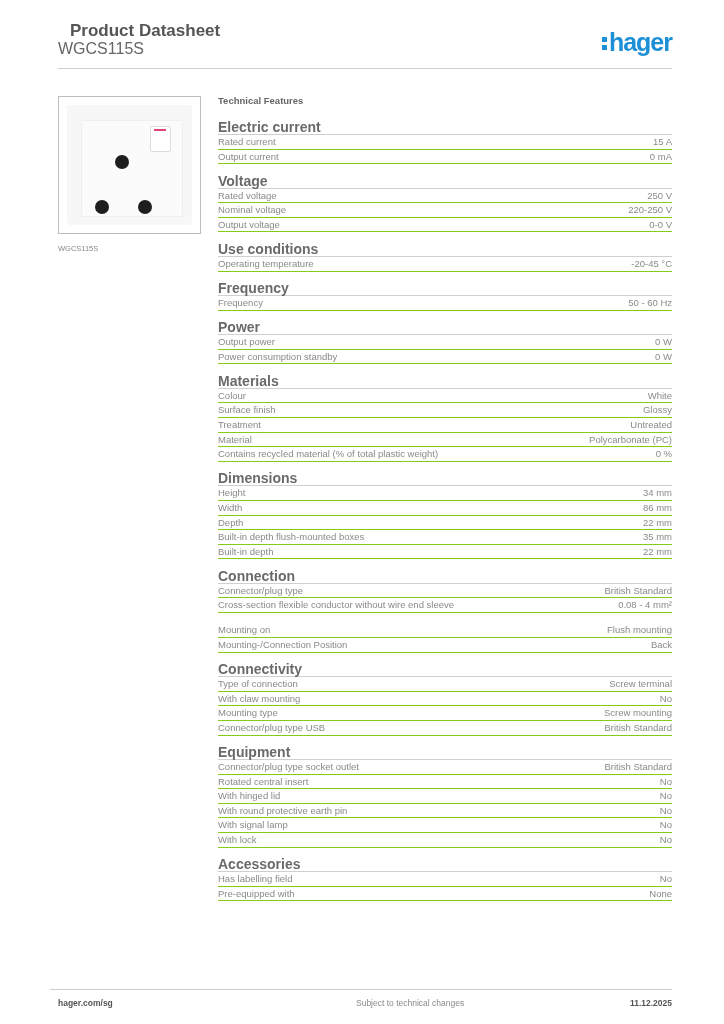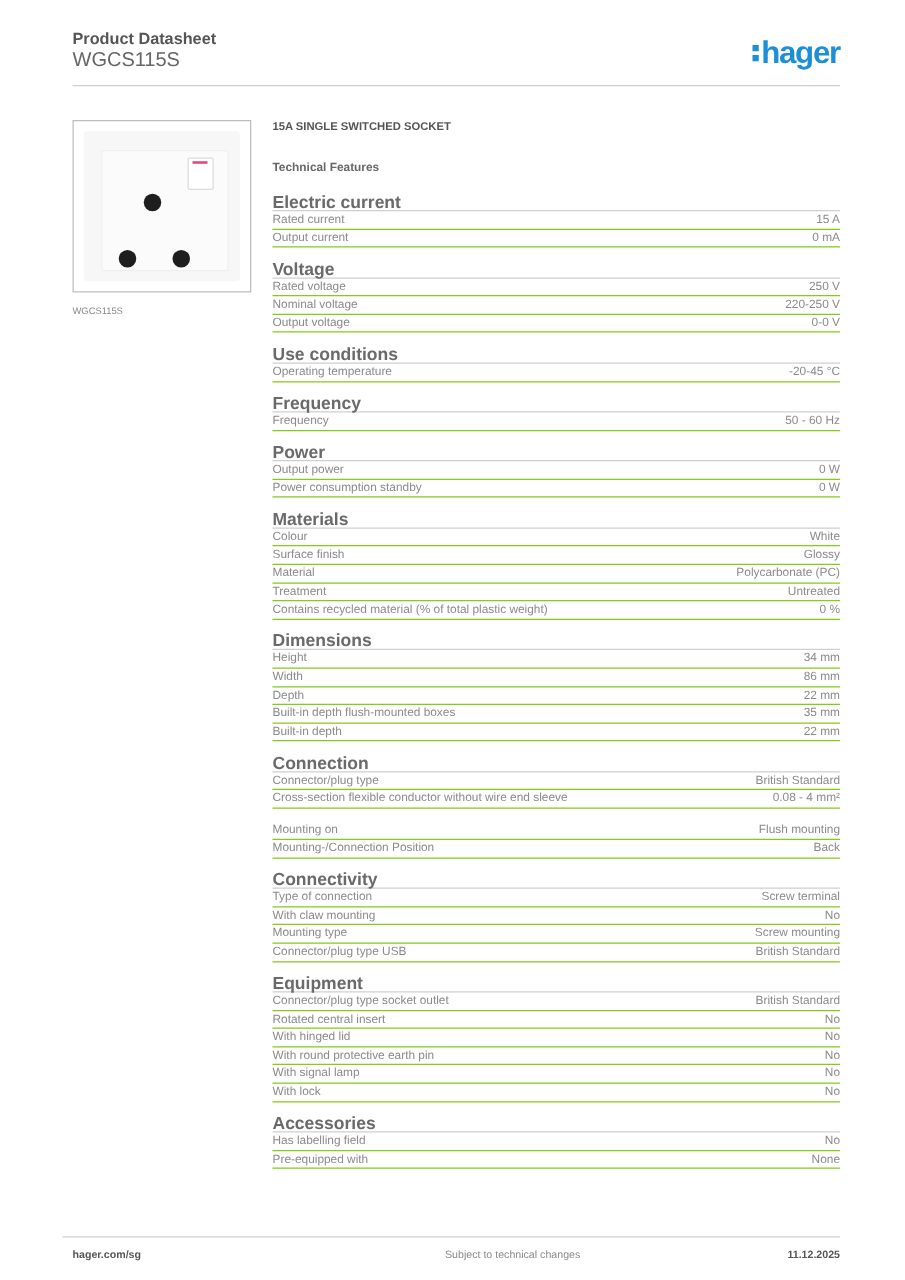--- a/index.html
+++ b/index.html
@@ -1,21 +1,21 @@
 <!DOCTYPE html>
 <html><head>
 <meta charset="utf-8">
 <style>
   html, body { margin: 0; padding: 0; background: #ffffff; }
   body {
     width: 724px; height: 1024px; position: relative; overflow: hidden;
     font-family: "Liberation Sans", sans-serif; color: #6f6f6f;
   }
   .header { position: absolute; left: 58px; top: 22px; width: 614px; }
-  .doc-title { font-size: 13px; font-weight: bold; color: #555; line-height: 18px; }
+  .doc-title { font-size: 17px; font-weight: bold; color: #555; line-height: 18px; margin-left: 12px; }
   .doc-sub { font-size: 16px; color: #666; line-height: 18px; }
   .logo {
     position: absolute; right: 0; top: 6px; color: #1d8fd6;
     font-size: 25px; font-weight: bold; letter-spacing: -1px; line-height: 28px;
   }
   .logo .colon { display: inline-block; width: 5px; margin-right: 2px; position: relative; height: 16px; }
   .logo .colon::before, .logo .colon::after {
     content: ""; position: absolute; left: 0; width: 5px; height: 5px; background: #1d8fd6;
   }
   .logo .colon::before { top: 2px; }
@@ -85,21 +85,20 @@
       </div>
       <div class="pin earth"></div>
       <div class="pin left"></div>
       <div class="pin right"></div>
     </div>
   </div>
 </div>
 <div class="photo-caption">WGCS115S</div>
 
 <div class="content">
-  <div class="product-name">15A SINGLE SWITCHED SOCKET</div>
   <div class="section-heading">Technical Features</div>
   <div id="groups">
       <div class="group">
         <div class="group-title">Electric current</div>
         <div class="row">
           <span>Rated current</span>
           <span class="val">15 A</span>
         </div>
         <div class="row">
           <span>Output current</span>
@@ -150,26 +149,26 @@
         <div class="group-title">Materials</div>
         <div class="row">
           <span>Colour</span>
           <span class="val">White</span>
         </div>
         <div class="row">
           <span>Surface finish</span>
           <span class="val">Glossy</span>
         </div>
         <div class="row">
+          <span>Treatment</span>
+          <span class="val">Untreated</span>
+        </div>
+        <div class="row">
           <span>Material</span>
           <span class="val">Polycarbonate (PC)</span>
-        </div>
-        <div class="row">
-          <span>Treatment</span>
-          <span class="val">Untreated</span>
         </div>
         <div class="row">
           <span>Contains recycled material (% of total plastic weight)</span>
           <span class="val">0 %</span>
         </div>
       </div>
       <div class="group">
         <div class="group-title">Dimensions</div>
         <div class="row">
           <span>Height</span>

